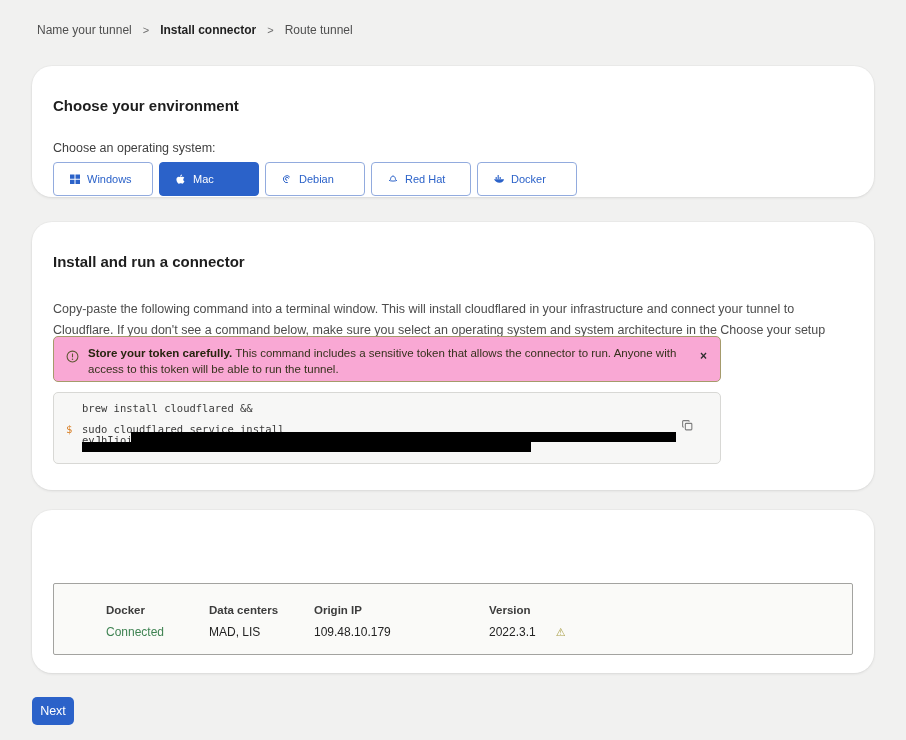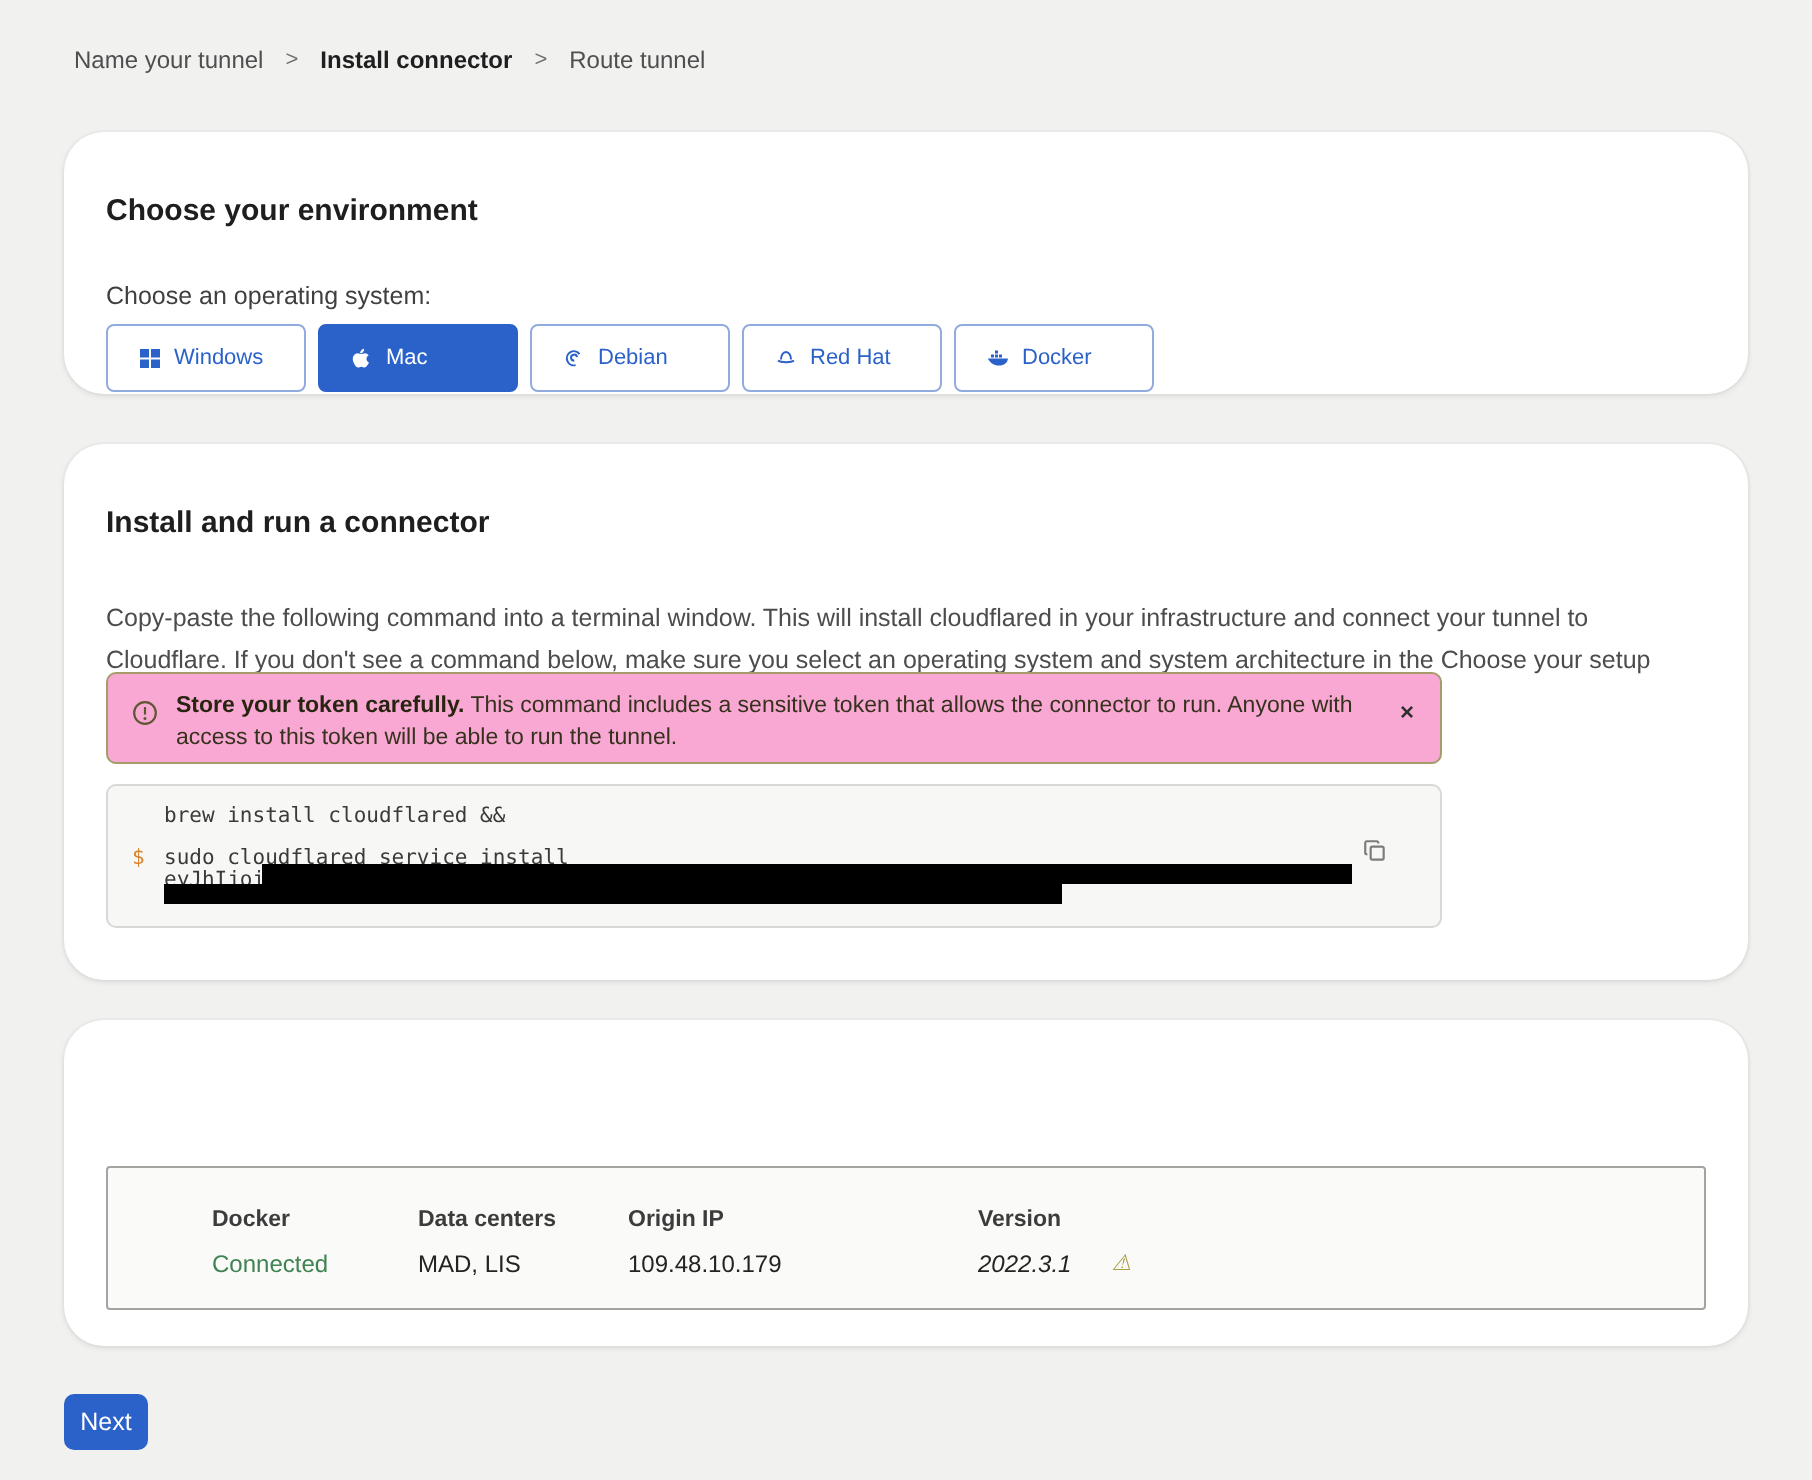--- a/index.html
+++ b/index.html
@@ -97,21 +97,21 @@
   }
   .conn-row { position: absolute; left: 52px; right: 10px; display: flex; }
   .conn-row.head { top: 20px; font-size: 11.5px; font-weight: bold; color: #3c3c3c; }
   .conn-row.vals { top: 41px; font-size: 12px; color: #232323; }
   .conn-col-1 { width: 245px; }
   .conn-col-2 { width: 103px; }
   .conn-col-3 { width: 105px; }
   .conn-col-4 { width: 175px; }
   .conn-col-5 { flex: 1; }
   .status-connected { color: #3f8352; }
-  .version-cell { display: flex; align-items: center; gap: 20px; font-style: italic; }
+  .version-cell { display: flex; align-items: center; gap: 20px; }
   .warn-tri { color: #a99f47; font-size: 11px; line-height: 1; }
 
   
   .next-btn {
     position: absolute; left: 32px; top: 697px;
     width: 42px; height: 28px;
     background: #2b62c9; color: #ffffff; border: none; border-radius: 5px;
     font-size: 12.5px; font-family: "Liberation Sans", sans-serif;
     cursor: pointer;
   }

